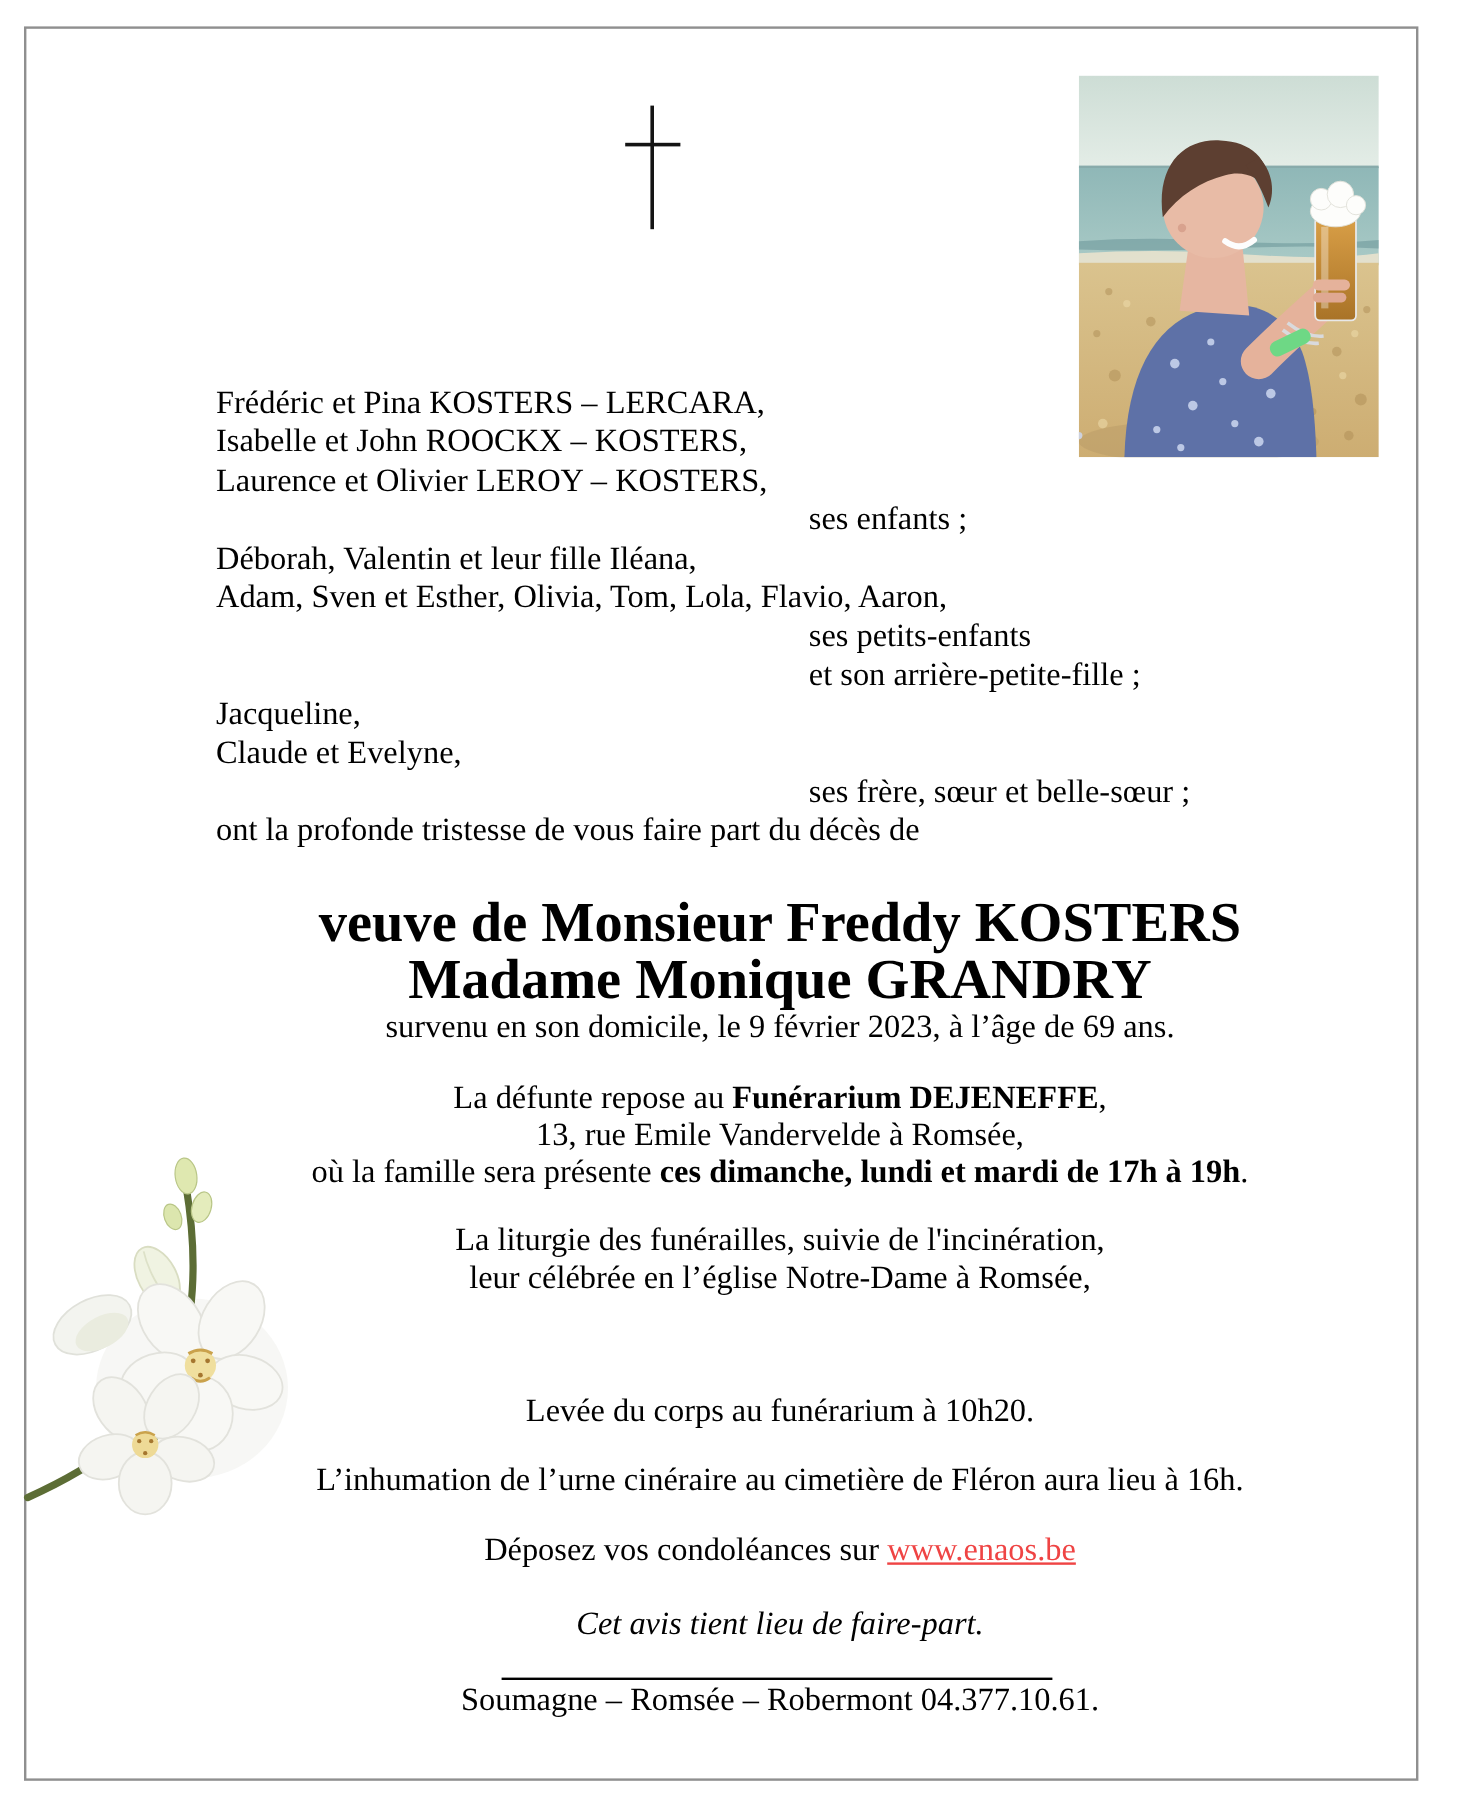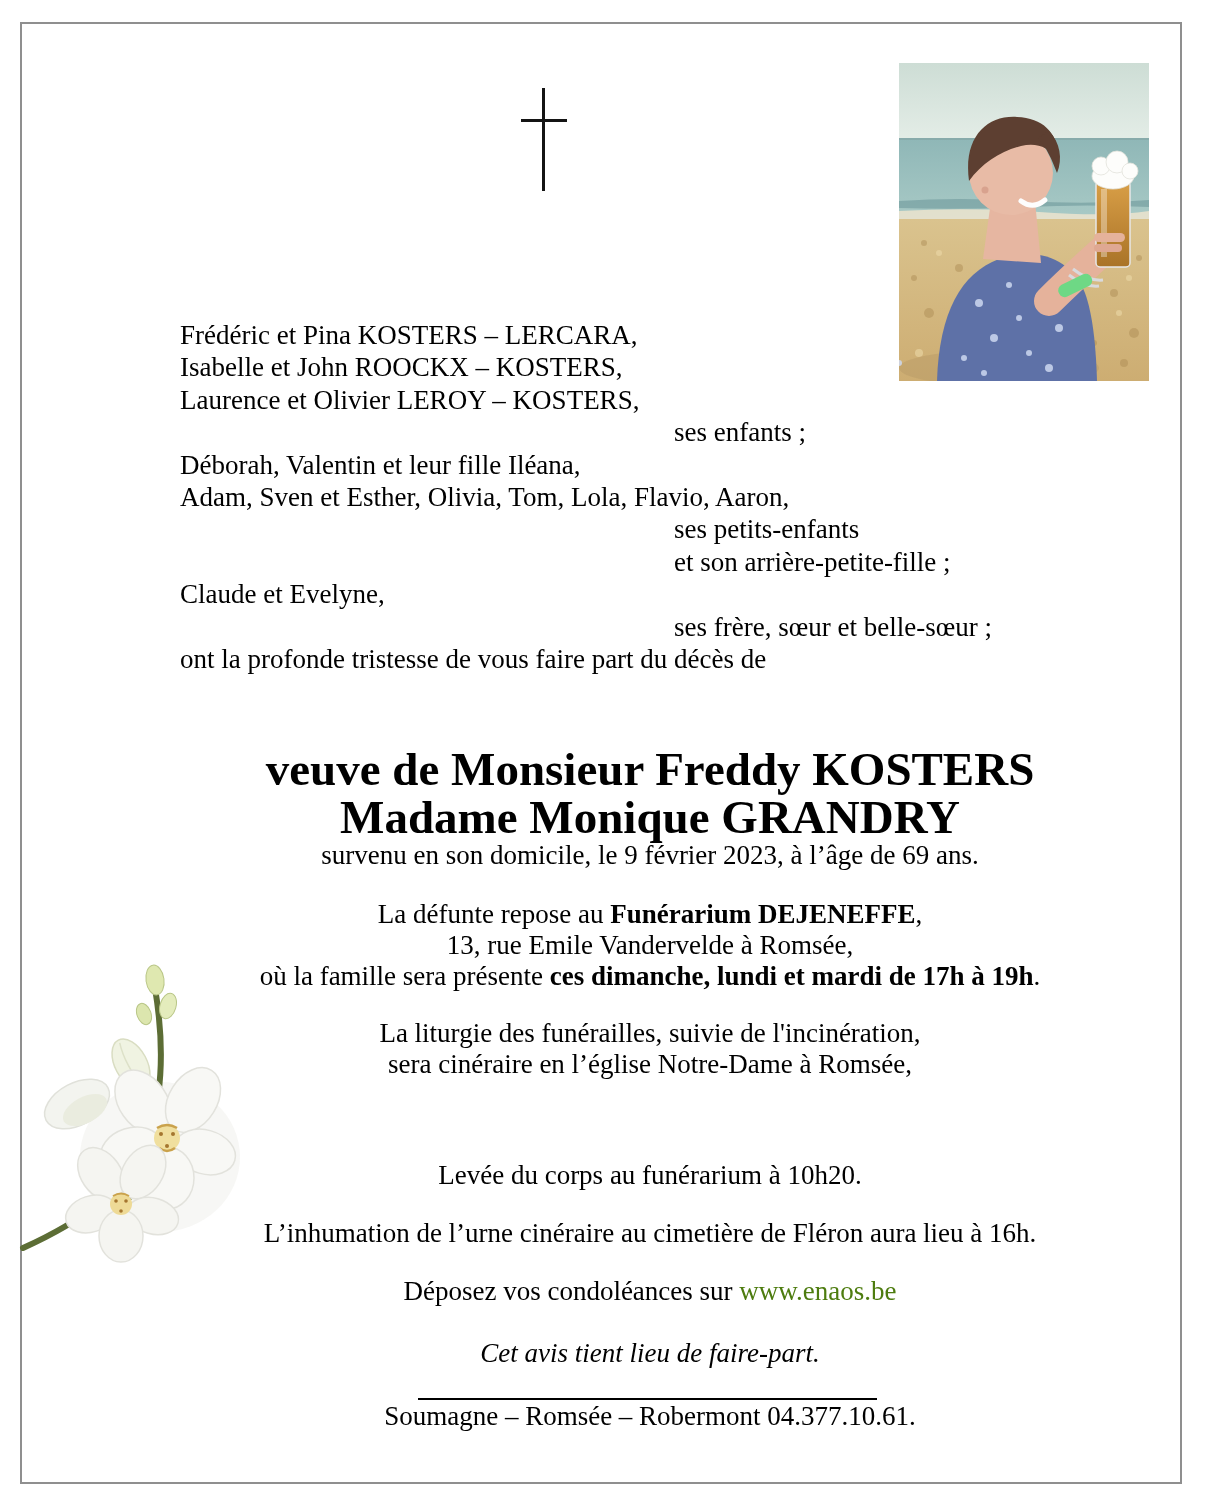--- a/index.html
+++ b/index.html
@@ -29,21 +29,21 @@
   .cb { position:absolute; left:150px; width:1000px; text-align:center; font-size:27px; line-height:31px; }
   .cb .b { font-weight:700; }
   .title-block { top:745px; font-size:47px; line-height:48px; font-weight:700; }
   .survenu     { top:840px; }
   .repose      { top:899px; }
   .liturgie    { top:1018px; }
   .date-line   { top:1086px; font-size:43px; line-height:48px; font-weight:700; }
   .levee       { top:1160px; }
   .inhumation  { top:1218px; }
   .condolences { top:1276px; }
-  .condolences .link { color:#4d7c0f; }
+  .condolences .link { text-decoration:underline; color:#ef4444; }
   .notice      { top:1338px; font-style:italic; }
   .rule { position:absolute; left:418px; top:1398px; width:459px; height:0; border-top:2px solid #000; }
   .footer { top:1403px; font-size:27px; line-height:26px; }
   .footer .company { font-weight:700; }
 </style>
 </head>
 <body>
 
 <div class="page">
   <div class="frame"></div>
@@ -192,40 +192,41 @@
 
   <div class="fam">
     <div>Frédéric et Pina KOSTERS – LERCARA,</div>
     <div>Isabelle et John ROOCKX – KOSTERS,</div>
     <div>Laurence et Olivier LEROY – KOSTERS,</div>
     <div class="indent">ses enfants ;</div>
     <div>Déborah, Valentin et leur fille Iléana,</div>
     <div>Adam, Sven et Esther, Olivia, Tom, Lola, Flavio, Aaron,</div>
     <div class="indent">ses petits-enfants</div>
     <div class="indent">et son arrière-petite-fille ;</div>
+    <div>Jacqueline,</div>
     <div>Claude et Evelyne,</div>
     <div class="indent">ses frère, sœur et belle-sœur ;</div>
     <div>ont la profonde tristesse de vous faire part du décès de</div>
   </div>
 
   <div class="cb title-block">
     <div>veuve de Monsieur Freddy KOSTERS</div>
     <div>Madame Monique GRANDRY</div>
   </div>
   <div class="cb survenu">survenu en son domicile, le 9 février 2023, à l’âge de 69 ans.</div>
 
   <div class="cb repose">
     <div><span>La défunte repose au </span><span class="b">Funérarium DEJENEFFE</span><span>,</span></div>
     <div>13, rue Emile Vandervelde à Romsée,</div>
     <div><span>où la famille sera présente </span><span class="b">ces dimanche, lundi et mardi de 17h à 19h</span><span>.</span></div>
   </div>
 
   <div class="cb liturgie">
     <div>La liturgie des funérailles, suivie de l'incinération,</div>
-    <div>sera cinéraire en l’église Notre-Dame à Romsée,</div>
+    <div>leur célébrée en l’église Notre-Dame à Romsée,</div>
   </div>
 
   <div class="cb levee">Levée du corps au funérarium à 10h20.</div>
   <div class="cb inhumation">L’inhumation de l’urne cinéraire au cimetière de Fléron aura lieu à 16h.</div>
   <div class="cb condolences"><span>Déposez vos condoléances sur </span><span class="link">www.enaos.be</span></div>
   <div class="cb notice">Cet avis tient lieu de faire-part.</div>
 
   <div class="rule"></div>
   <div class="cb footer">
     <div>Soumagne – Romsée – Robermont 04.377.10.61.</div>

